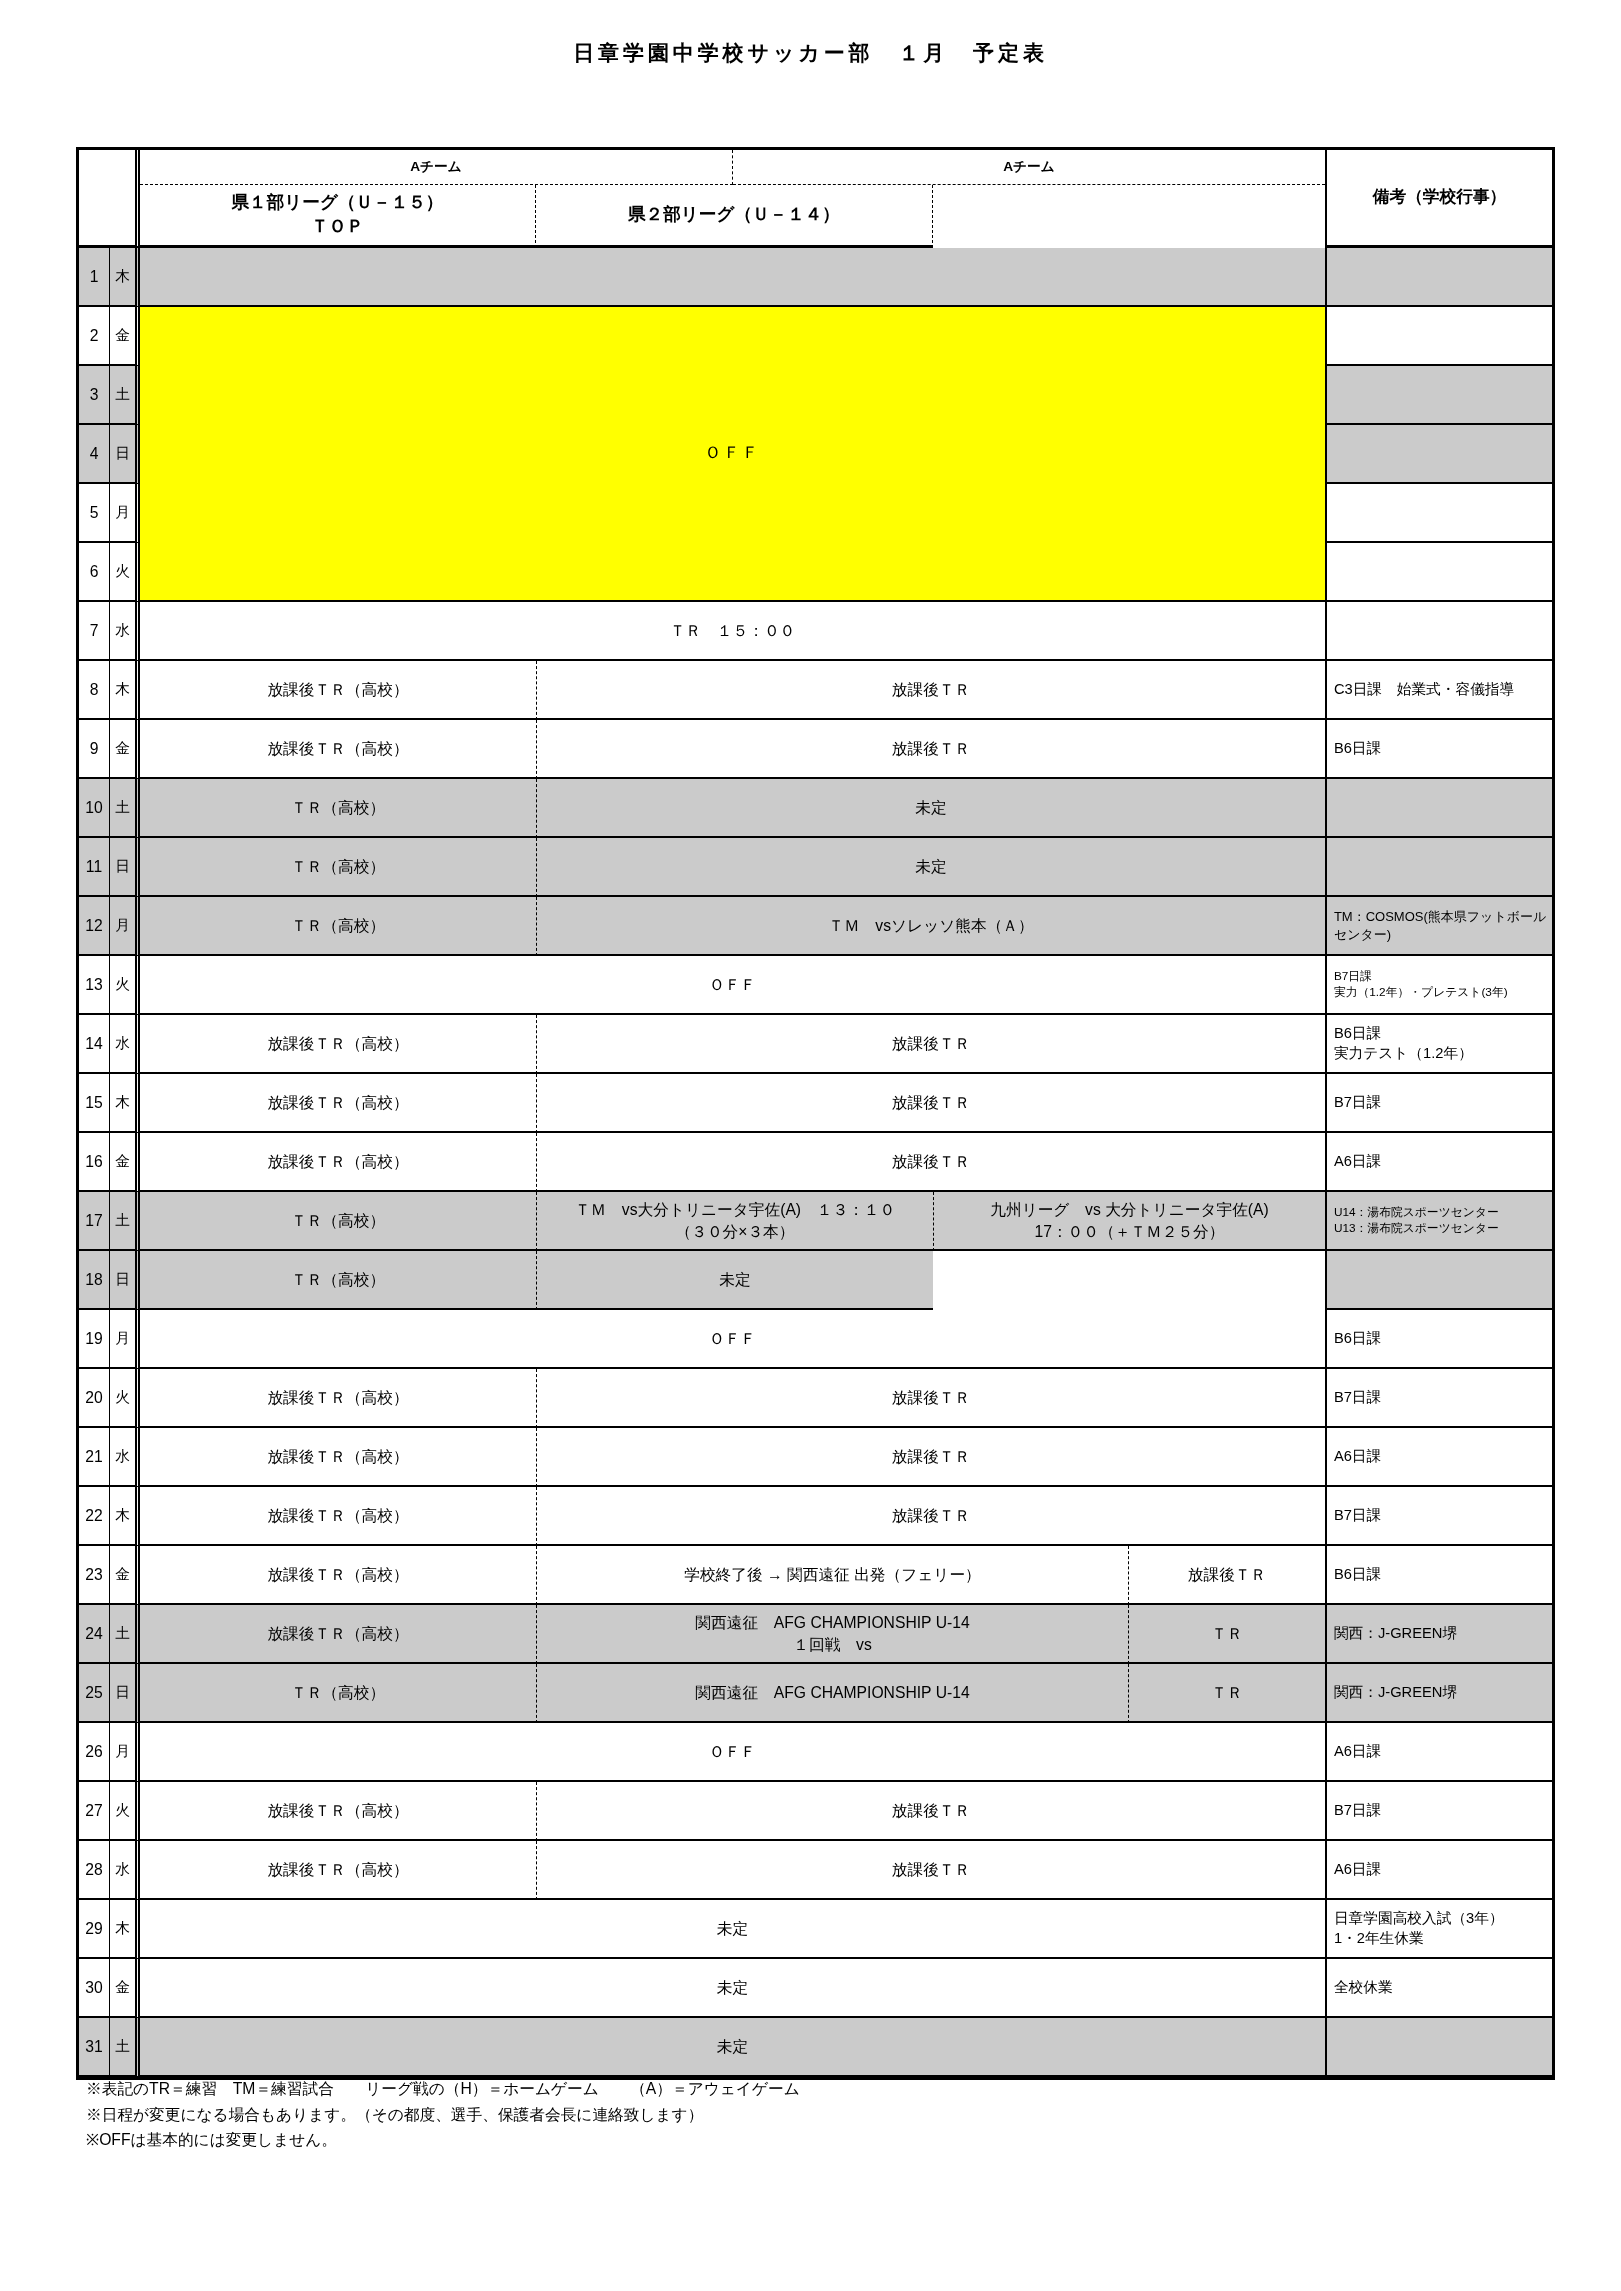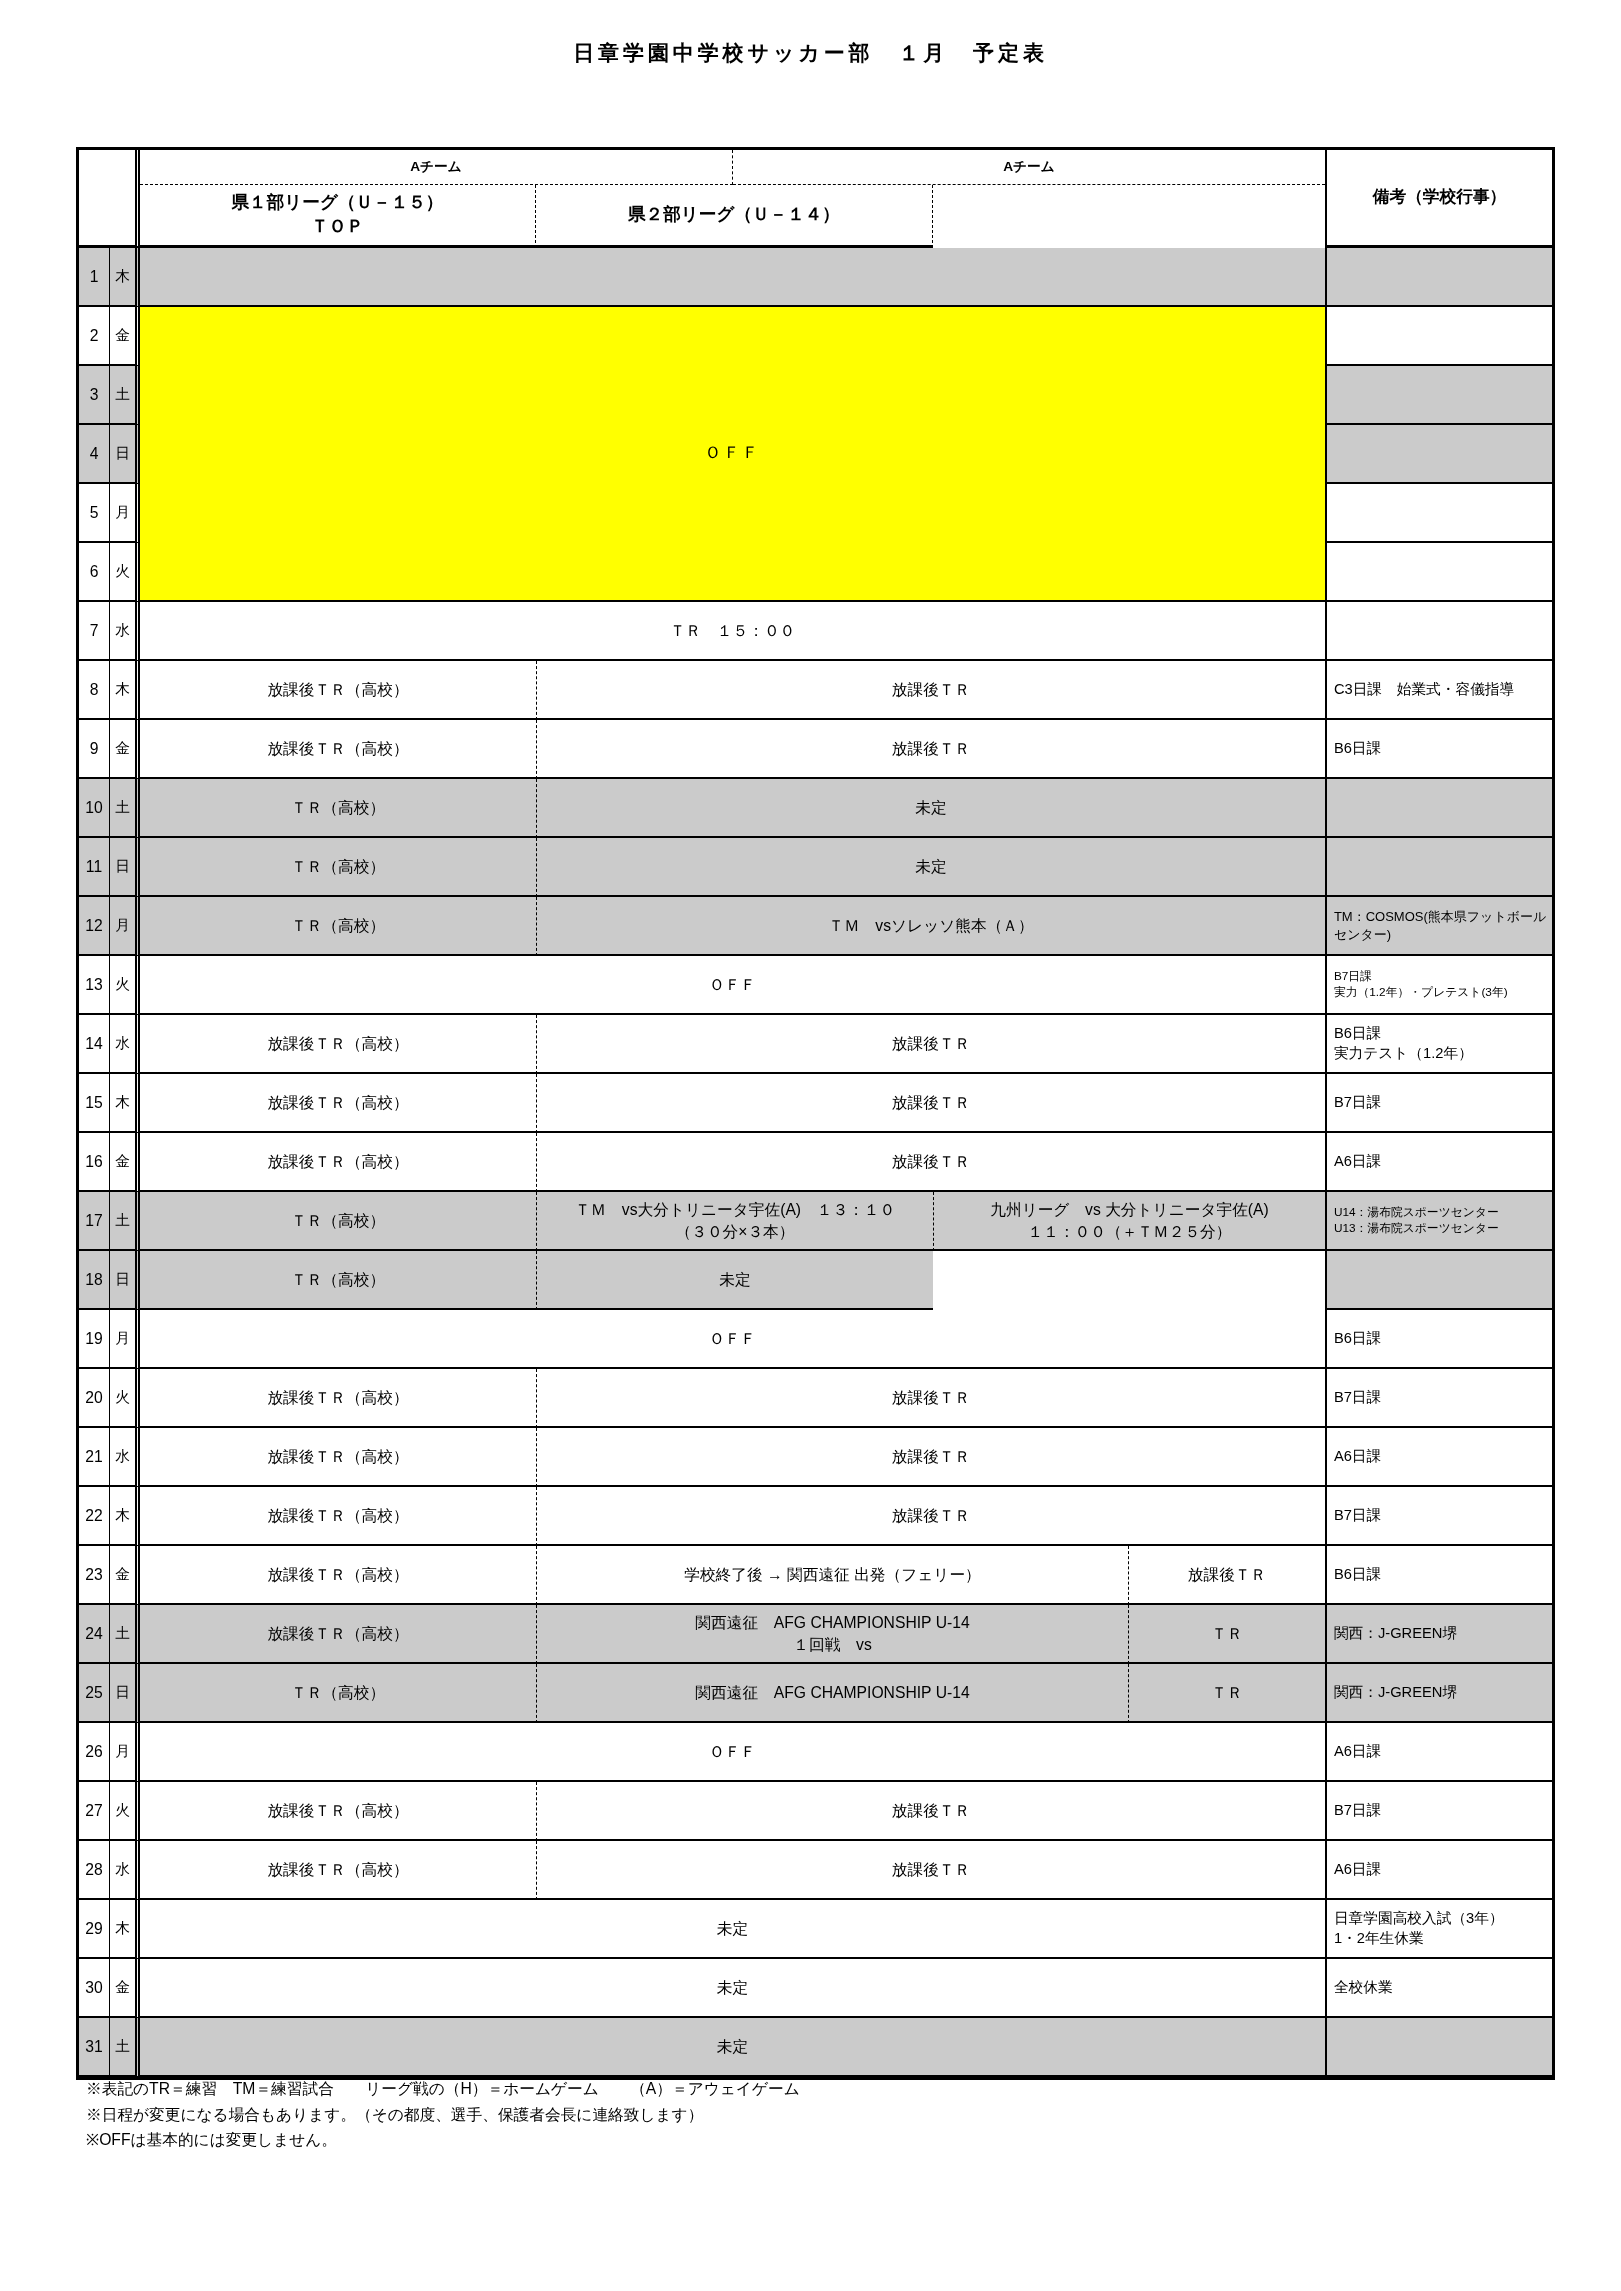--- a/index.html
+++ b/index.html
@@ -133,21 +133,21 @@
       <div class="cell dow" style="grid-area: 18 / 2 / auto / 3;">金</div>
       <div class="cell sched" style="grid-area: 18 / 3 / auto / 4;">放課後ＴＲ（高校）</div>
       <div class="cell sched dashL" style="grid-area: 18 / 4 / auto / 8;">放課後ＴＲ</div>
       <div class="cell note" style="grid-area: 18 / 8 / auto / 9;">A6日課</div>
       <div class="cell day gray" style="grid-area: 19 / 1 / auto / 2;">17</div>
       <div class="cell dow gray" style="grid-area: 19 / 2 / auto / 3;">土</div>
       <div class="cell sched gray" style="grid-area: 19 / 3 / auto / 4;">ＴＲ（高校）</div>
       <div class="cell sched dashL gray" style="grid-area: 19 / 4 / auto / 6;">ＴＭ　vs大分トリニータ宇佐(A)　１３：１０
 （３０分×３本）</div>
       <div class="cell sched dashL gray" style="grid-area: 19 / 6 / auto / 8;">九州リーグ　vs 大分トリニータ宇佐(A)
-１１：００（＋ＴＭ２５分）</div>
+17：００（＋ＴＭ２５分）</div>
       <div class="cell note gray note-sm" style="grid-area: 19 / 8 / auto / 9;">U14：湯布院スポーツセンター
 U13：湯布院スポーツセンター</div>
       <div class="cell day gray" style="grid-area: 20 / 1 / auto / 2;">18</div>
       <div class="cell dow gray" style="grid-area: 20 / 2 / auto / 3;">日</div>
       <div class="cell sched gray" style="grid-area: 20 / 3 / auto / 4;">ＴＲ（高校）</div>
       <div class="cell sched dashL gray" style="grid-area: 20 / 4 / auto / 6;">未定</div>
       <div class="cell note gray" style="grid-area: 20 / 8 / auto / 9;"></div>
       <div class="cell day" style="grid-area: 21 / 1 / auto / 2;">19</div>
       <div class="cell dow" style="grid-area: 21 / 2 / auto / 3;">月</div>
       <div class="cell sched" style="grid-area: 21 / 3 / auto / 8;">ＯＦＦ</div>

